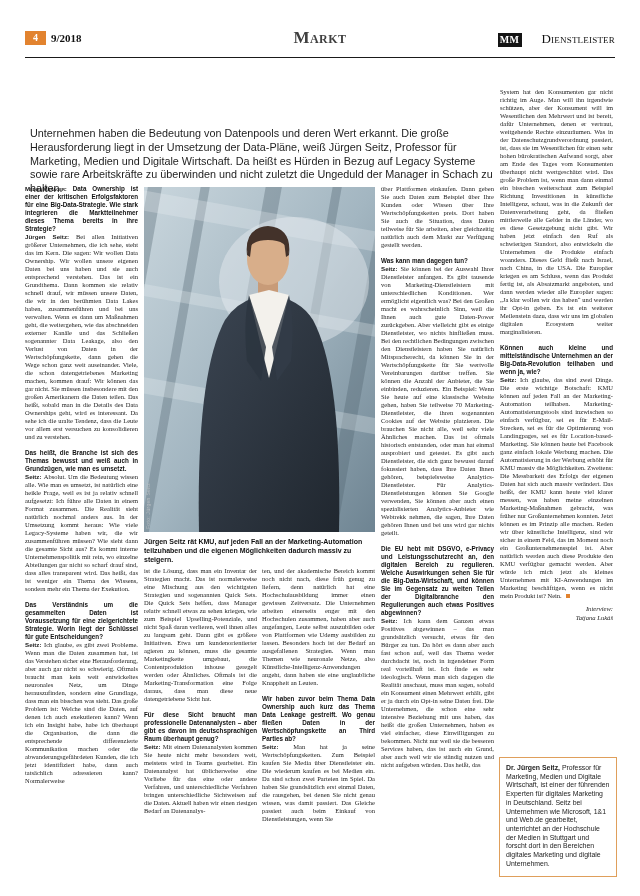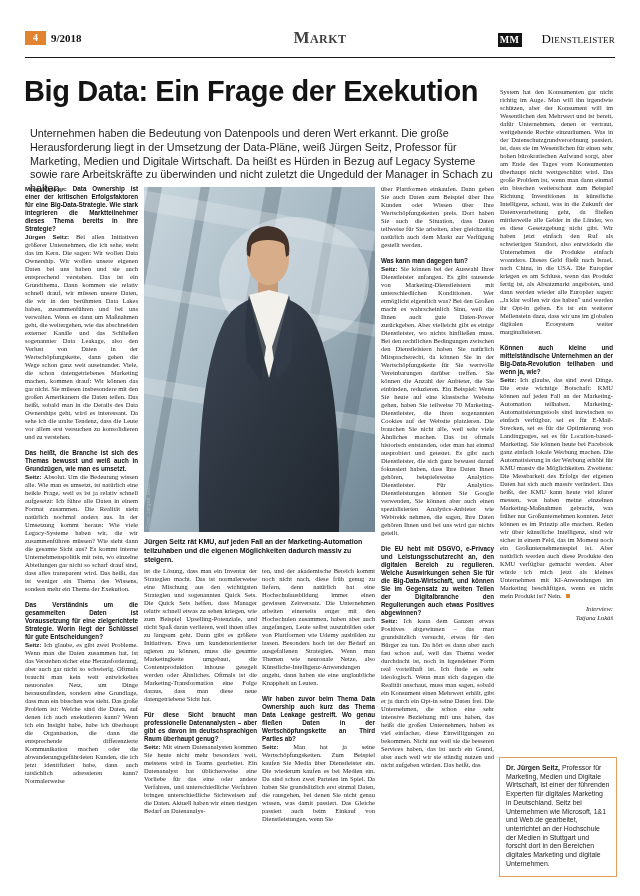--- a/index.html
+++ b/index.html
@@ -61,21 +61,20 @@
 
   <div class="pagenum">4</div>
   <div class="issue">9/2018</div>
   <div class="section">Markt</div>
   <div class="logo">
     <span class="logo-mm">MM</span>
     <span class="logo-name">Dienstleister</span>
   </div>
   <div class="rule"></div>
 
-  <h1 class="title">Big Data: Ein Frage der Exekution</h1>
   <p class="standfirst">Unternehmen haben die Bedeutung von Datenpools und deren Wert erkannt. Die große Herausforderung liegt in der Umsetzung der Data-Pläne, weiß Jürgen Seitz, Professor für Marketing, Medien und Digitale Wirtschaft. Da heißt es Hürden in Bezug auf Legacy Systeme sowie rare Arbeitskräfte zu überwinden und nicht zuletzt die Ungeduld der Manager in Schach zu halten.</p>
 
   <div class="col col1">
       <p class="q"><span class="prefix sc">MedienManager: </span>Data Ownership ist einer der kritischen Erfolgsfaktoren für eine Big-Data-Strategie. Wie stark integrieren die Marktteilnehmer dieses Thema bereits in ihre Strategie?</p>
       <p class="a"><span class="prefix">Jürgen Seitz: </span>Bei allen Initiativen größerer Unternehmen, die ich sehe, steht das im Kern. Die sagen: Wir wollen Data Ownership. Wir wollen unsere eigenen Daten bei uns haben und sie auch entsprechend verstehen. Das ist ein Grundthema. Dann kommen sie relativ schnell drauf, wir müssen unsere Daten, die wir in den berühmten Data Lakes haben, zusammenführen und bei uns verwalten. Wenn es dann um Maßnahmen geht, die weitergehen, wie das abschneiden externer Kanäle und das Schließen sogenannter Data Leakage, also den Verlust von Daten in der Wertschöpfungskette, dann gehen die Wege schon ganz weit auseinander. Viele, die schon datengetriebenes Marketing machen, kommen drauf: Wir können das gar nicht. Sie müssen insbesondere mit den großen Amerikanern die Daten teilen. Das heißt, sobald man in die Details des Data Ownerships geht, wird es interessant. Da sehe ich die uralte Tendenz, dass die Leute vor allem erst versuchen zu konsolidieren und zu verstehen.</p>
       <p class="q">Das heißt, die Branche ist sich des Themas bewusst und weiß auch in Grundzügen, wie man es umsetzt.</p>
       <p class="a"><span class="prefix">Seitz: </span>Absolut. Um die Bedeutung wissen alle. Wie man es umsetzt, ist natürlich eine heikle Frage, weil es ist ja relativ schnell aufgesetzt: Ich führe alle Daten in einem Format zusammen. Die Realität sieht natürlich nochmal anders aus. In der Umsetzung kommt heraus: Wie viele Legacy-Systeme haben wir, die wir zusammenführen müssen? Wie sieht dann die gesamte Sicht aus? Es kommt interne Unternehmenspolitik mit rein, wo einzelne Abteilungen gar nicht so scharf drauf sind, dass alles transparent wird. Das heißt, das ist weniger ein Thema des Wissens, sondern mehr ein Thema der Exekution.</p>
       <p class="q">Das Verständnis um die gesammelten Daten ist Voraussetzung für eine zielgerichtete Strategie. Worin liegt der Schlüssel für gute Entscheidungen?</p>
       <p class="a"><span class="prefix">Seitz: </span>Ich glaube, es gibt zwei Probleme. Wenn man die Daten zusammen hat, ist das Verstehen sicher eine Herausforderung, aber auch gar nicht so schwierig. Oftmals braucht man kein weit entwickeltes neuronales Netz, um Dinge herauszufinden, sondern eine Grundlage, dass man ein bisschen was sieht. Das große Problem ist: Welche sind die Daten, auf denen ich auch exekutieren kann? Wenn ich ein Insight habe, habe ich überhaupt die Organisation, die dann die entsprechende differenzierte Kommunikation machen oder die abwanderungsgefährdeten Kunden, die ich jetzt identifiziert habe, dann auch tatsächlich adressieren kann? Normalerweise</p>
     </div>

